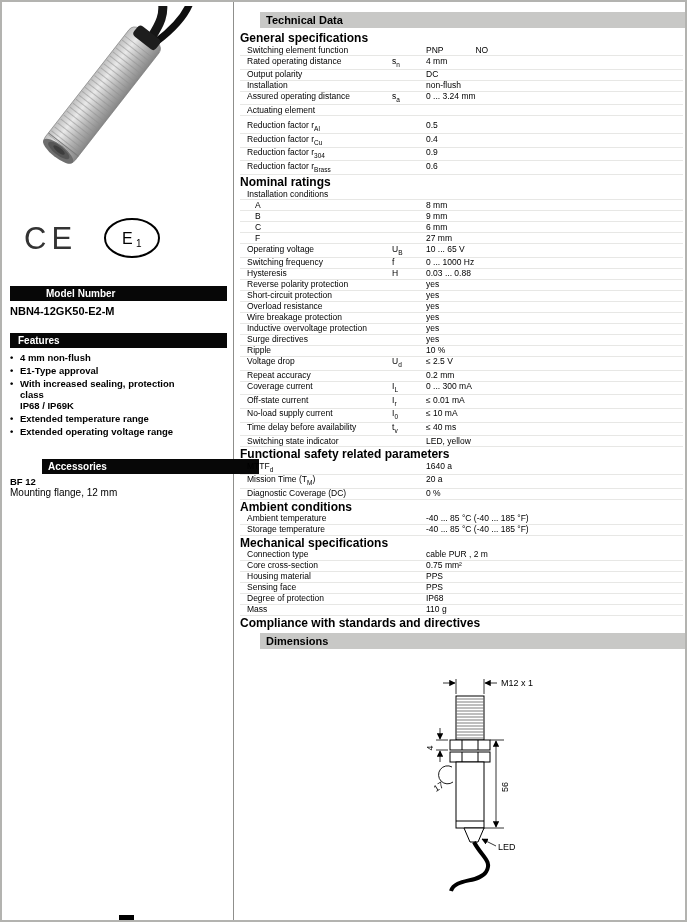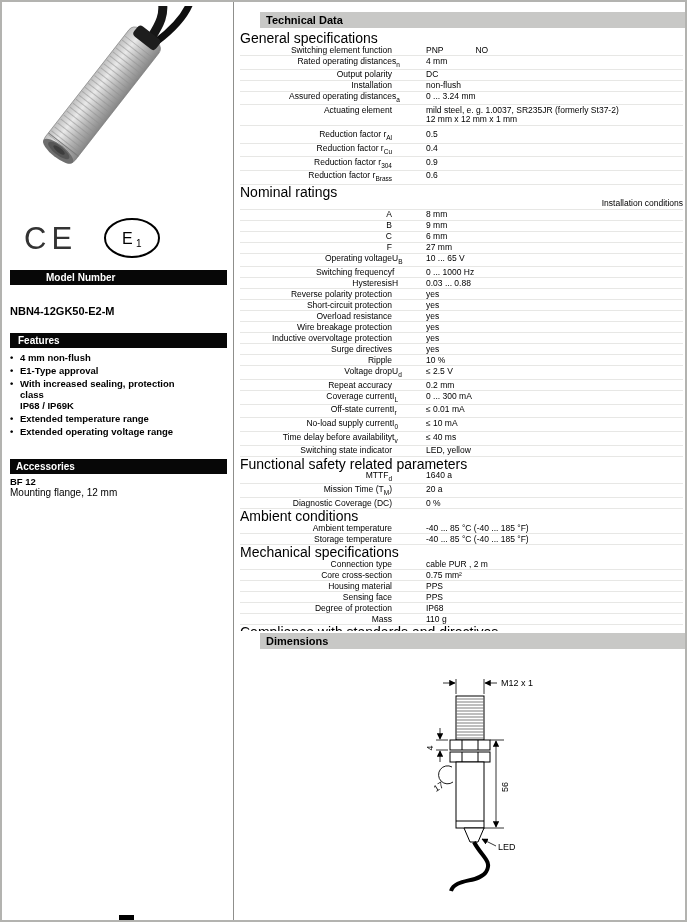--- a/index.html
+++ b/index.html
@@ -13,47 +13,47 @@
 
   
   .photo { position:absolute; left:12px; top:4px; width:200px; height:175px; }
   .ce-mark { position:absolute; left:22px; top:219px; font-size:31px; letter-spacing:5px; color:#333; }
   .e1-badge { position:absolute; left:98px; top:212px; }
   .black-bar {
     position:absolute; left:8px; width:217px; height:15px;
     background:#070707; color:#fff; font-weight:bold; font-size:10px;
     line-height:15px; padding-left:6px;
   }
-  .bar-model { top:268px;padding-left:36px; }
+  .bar-model { top:284px;padding-left:36px; }
   .model-number { position:absolute; left:8px; top:303px; font-size:11px; font-weight:bold; }
   .bar-features { top:331px;padding-left:8px; }
   .features-list { position:absolute; left:8px; top:350px; width:214px; }
   .feature-item { display:flex; margin-bottom:2px; font-size:9.5px; font-weight:bold; line-height:11px; }
   .feature-item .bullet { width:10px; flex:0 0 10px; }
-  .bar-accessories { top:457px; }
+  .bar-accessories { top:457px;margin-left:32px; }
   .accessories { position:absolute; left:8px; top:474px; width:214px; }
   .acc-name { font-size:9.5px; font-weight:bold; line-height:12px; }
   .acc-desc { font-size:10px; line-height:10px; }
   .footer-mark { position:absolute; left:117px; top:913px; width:15px; height:7px; background:#000; }
 
   
   .gray-bar {
     position:absolute; left:238px; width:443px; height:16px;
     background:#c8c8c6; font-weight:bold; font-size:11px; line-height:16px;
     padding-left:6px;
     margin-left:20px;
   }
   .bar-tech { top:10px; }
   .bar-dims { top:631px; }
 
   .tech-table { position:absolute; left:238px; top:29px; width:443px; height:600px; overflow:hidden; font-size:8.5px; }
-  .tsec-header { font-weight:normal; font-size:14px; line-height:11px; padding:2px 0 1px 0; }
+  .tsec-header { font-weight:bold; font-size:12px; line-height:11px; padding:2px 0 1px 0; }
   .trow { display:flex; align-items:flex-start; border-bottom:1px solid #e7e7e5; min-height:10px; line-height:9.5px; padding-top:0.5px; }
   .tgap { height:4px; }
-  .tcell-label { width:152px; flex:0 0 152px; padding-left:7px;text-align:right; }
+  .tcell-label { width:152px; flex:0 0 152px; padding-left:7px; }
   .tcell-label.ind2 { padding-left:15px; }
   .tcell-label.sub1 { width:auto; flex:1 1 auto; }
   .tcell-sym { width:34px; flex:0 0 34px; }
   .tcell-value { flex:1; }
   .trow sub { font-size:6.5px; }
   .value2 { margin-left:32px; }
 
   .dim-drawing { position:absolute; left:238px; top:648px; width:443px; height:268px; }
   .dim-drawing text { font-size:9px; font-family:"Liberation Sans",sans-serif; }
 </style>
@@ -167,24 +167,20 @@
         <div class="tcell-value">non-flush</div>
       </div>
       <div class="trow">
         <div class="tcell-label">Assured operating distance</div>
         <div class="tcell-sym">s<sub>a</sub></div>
         <div class="tcell-value">0 ... 3.24 mm</div>
       </div>
       <div class="trow">
         <div class="tcell-label">Actuating element</div>
         <div class="tcell-sym"></div>
-        <div class="tcell-value">
-          <div>mild steel, e. g. 1.0037, SR235JR (formerly St37-2)</div>
-          <div>12 mm x 12 mm x 1 mm</div>
-        </div>
       </div>
       <div class="tgap"></div>
       <div class="trow">
         <div class="tcell-label">Reduction factor r<sub>Al</sub></div>
         <div class="tcell-sym"></div>
         <div class="tcell-value">0.5</div>
       </div>
       <div class="trow">
         <div class="tcell-label">Reduction factor r<sub>Cu</sub></div>
         <div class="tcell-sym"></div>

